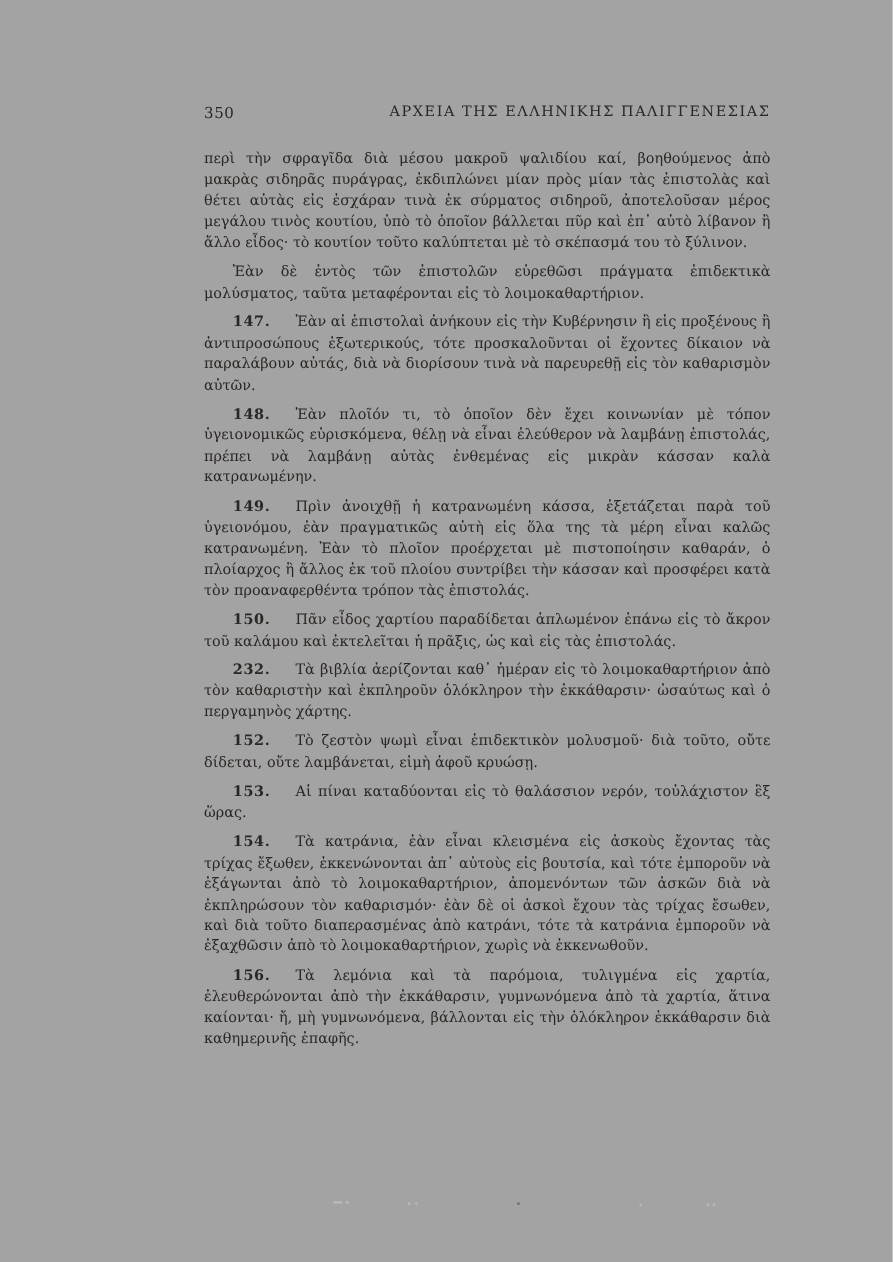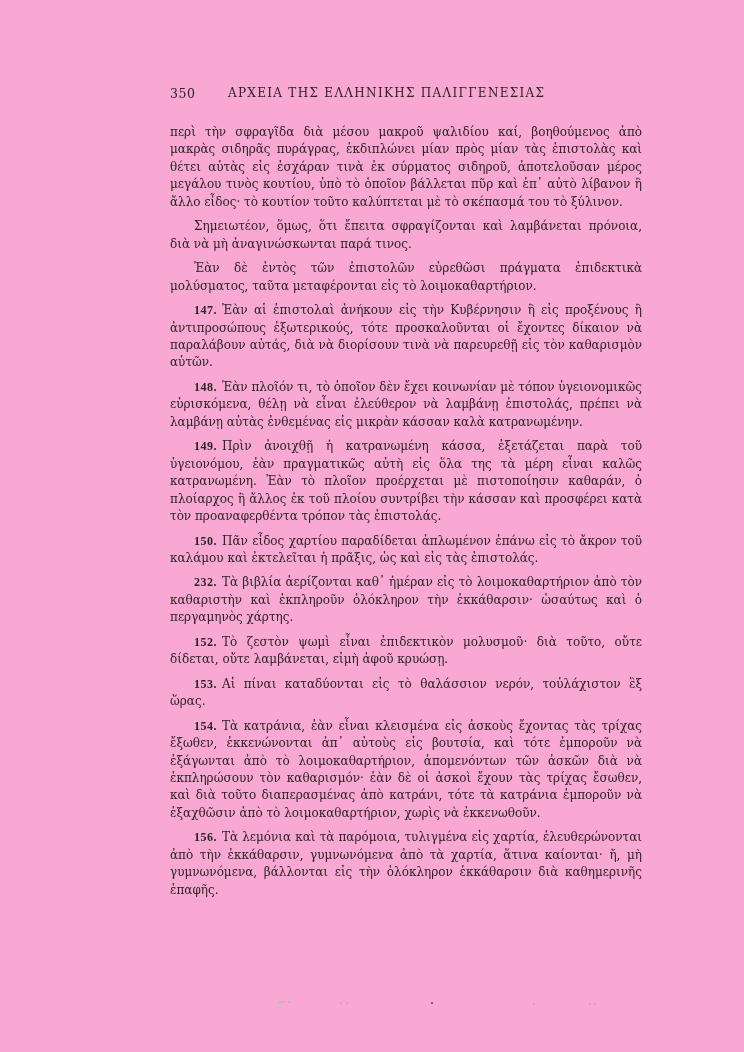--- a/index.html
+++ b/index.html
@@ -4,21 +4,21 @@
 <style>
   html, body {
     margin: 0;
     padding: 0;
     background: #ffffff;
   }
   .page {
     position: relative;
     width: 744px;
     height: 1052px;
-    background: #f9a8d4;
+    background: #a3a3a3;
     overflow: hidden;
     font-family: "DejaVu Serif", "Liberation Serif", serif;
     color: #2a2623;
   }
   .column {
     position: absolute;
     left: 170px;
     top: 86px;
     width: 472px;
   }
@@ -29,63 +29,61 @@
   }
   .pagenum {
     position: absolute;
     left: 0;
     top: 0;
     font-size: 12.5px;
     letter-spacing: 0.5px;
   }
   .running-title {
     display: block;
-    text-align: left;
+    text-align: right;
     padding-left: 58px;
     font-size: 12px;
     letter-spacing: 1.3px;
     white-space: nowrap;
   }
   .body {
     font-size: 12px;
     line-height: 17.45px;
     text-align: justify;
   }
   .para {
     margin: 0 0 7px 0;
     text-indent: 24px;
   }
   .para.noindent {
     text-indent: 0;
   }
   .num:not(:empty) {
     font-weight: bold;
-    margin-right: 5px;
+    margin-right: 21px;
     letter-spacing: 0.5px;
-    font-family: Liberation Serif, serif;
   }
   .speckle {
     position: absolute;
     background: #b9b9b9;
   }
 </style>
 </head>
 <body>
 
 <div class="page">
   <div class="column">
 
     <div class="header">
       <span class="pagenum">350</span>
       <span class="running-title">ΑΡΧΕΙΑ ΤΗΣ ΕΛΛΗΝΙΚΗΣ ΠΑΛΙΓΓΕΝΕΣΙΑΣ</span>
     </div>
 
     <div class="body">
       <p class="para noindent"><span class="num"></span><span>περὶ τὴν σφραγῖδα διὰ μέσου μακροῦ ψαλιδίου καί, βοηθούμενος ἀπὸ μακρὰς σιδηρᾶς πυράγρας, ἐκδιπλώνει μίαν πρὸς μίαν τὰς ἐπιστολὰς καὶ θέτει αὐτὰς εἰς ἐσχάραν τινὰ ἐκ σύρματος σιδηροῦ, ἀποτελοῦσαν μέρος μεγάλου τινὸς κουτίου, ὑπὸ τὸ ὁποῖον βάλλεται πῦρ καὶ ἐπ᾽ αὐτὸ λίβανον ἢ ἄλλο εἶδος· τὸ κουτίον τοῦτο καλύπτεται μὲ τὸ σκέπασμά του τὸ ξύλινον.</span></p>
-      <p class="para"><span class="num"></span><span>Σημειωτέον, ὅμως, ὅτι ἔπειτα σφραγίζονται καὶ λαμβάνεται πρόνοια, διὰ νὰ μὴ ἀναγινώσκωνται παρά τινος.</span></p>
       <p class="para"><span class="num"></span><span>Ἐὰν δὲ ἐντὸς τῶν ἐπιστολῶν εὑρεθῶσι πράγματα ἐπιδεκτικὰ μολύσματος, ταῦτα μεταφέρονται εἰς τὸ λοιμοκαθαρτήριον.</span></p>
       <p class="para"><span class="num">147.</span><span>Ἐὰν αἱ ἐπιστολαὶ ἀνήκουν εἰς τὴν Κυβέρνησιν ἢ εἰς προξένους ἢ ἀντιπροσώπους ἐξωτερικούς, τότε προσκαλοῦνται οἱ ἔχοντες δίκαιον νὰ παραλάβουν αὐτάς, διὰ νὰ διορίσουν τινὰ νὰ παρευρεθῇ εἰς τὸν καθαρισμὸν αὐτῶν.</span></p>
       <p class="para"><span class="num">148.</span><span>Ἐὰν πλοῖόν τι, τὸ ὁποῖον δὲν ἔχει κοινωνίαν μὲ τόπον ὑγειονομικῶς εὑρισκόμενα, θέλῃ νὰ εἶναι ἐλεύθερον νὰ λαμβάνῃ ἐπιστολάς, πρέπει νὰ λαμβάνῃ αὐτὰς ἐνθεμένας εἰς μικρὰν κάσσαν καλὰ κατρανωμένην.</span></p>
       <p class="para"><span class="num">149.</span><span>Πρὶν ἀνοιχθῇ ἡ κατρανωμένη κάσσα, ἐξετάζεται παρὰ τοῦ ὑγειονόμου, ἐὰν πραγματικῶς αὐτὴ εἰς ὅλα της τὰ μέρη εἶναι καλῶς κατρανωμένη. Ἐὰν τὸ πλοῖον προέρχεται μὲ πιστοποίησιν καθαράν, ὁ πλοίαρχος ἢ ἄλλος ἐκ τοῦ πλοίου συντρίβει τὴν κάσσαν καὶ προσφέρει κατὰ τὸν προαναφερθέντα τρόπον τὰς ἐπιστολάς.</span></p>
       <p class="para"><span class="num">150.</span><span>Πᾶν εἶδος χαρτίου παραδίδεται ἁπλωμένον ἐπάνω εἰς τὸ ἄκρον τοῦ καλάμου καὶ ἐκτελεῖται ἡ πρᾶξις, ὡς καὶ εἰς τὰς ἐπιστολάς.</span></p>
       <p class="para"><span class="num">232.</span><span>Τὰ βιβλία ἀερίζονται καθ᾽ ἡμέραν εἰς τὸ λοιμοκαθαρτήριον ἀπὸ τὸν καθαριστὴν καὶ ἐκπληροῦν ὁλόκληρον τὴν ἐκκάθαρσιν· ὡσαύτως καὶ ὁ περγαμηνὸς χάρτης.</span></p>
       <p class="para"><span class="num">152.</span><span>Τὸ ζεστὸν ψωμὶ εἶναι ἐπιδεκτικὸν μολυσμοῦ· διὰ τοῦτο, οὔτε δίδεται, οὔτε λαμβάνεται, εἰμὴ ἀφοῦ κρυώσῃ.</span></p>
       <p class="para"><span class="num">153.</span><span>Αἱ πίναι καταδύονται εἰς τὸ θαλάσσιον νερόν, τοὐλάχιστον ἓξ ὥρας.</span></p>
       <p class="para"><span class="num">154.</span><span>Τὰ κατράνια, ἐὰν εἶναι κλεισμένα εἰς ἀσκοὺς ἔχοντας τὰς τρίχας ἔξωθεν, ἐκκενώνονται ἀπ᾽ αὐτοὺς εἰς βουτσία, καὶ τότε ἐμποροῦν νὰ ἐξάγωνται ἀπὸ τὸ λοιμοκαθαρτήριον, ἀπομενόντων τῶν ἀσκῶν διὰ νὰ ἐκπληρώσουν τὸν καθαρισμόν· ἐὰν δὲ οἱ ἀσκοὶ ἔχουν τὰς τρίχας ἔσωθεν, καὶ διὰ τοῦτο διαπερασμένας ἀπὸ κατράνι, τότε τὰ κατράνια ἐμποροῦν νὰ ἐξαχθῶσιν ἀπὸ τὸ λοιμοκαθαρτήριον, χωρὶς νὰ ἐκκενωθοῦν.</span></p>
       <p class="para"><span class="num">156.</span><span>Τὰ λεμόνια καὶ τὰ παρόμοια, τυλιγμένα εἰς χαρτία, ἐλευθερώνονται ἀπὸ τὴν ἐκκάθαρσιν, γυμνωνόμενα ἀπὸ τὰ χαρτία, ἅτινα καίονται· ἤ, μὴ γυμνωνόμενα, βάλλονται εἰς τὴν ὁλόκληρον ἐκκάθαρσιν διὰ καθημερινῆς ἐπαφῆς.</span></p>

